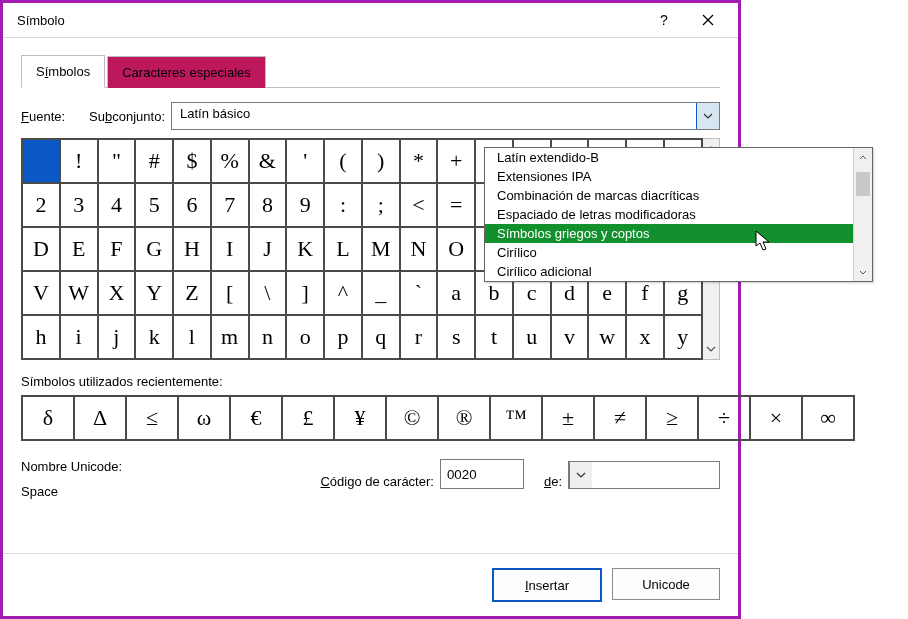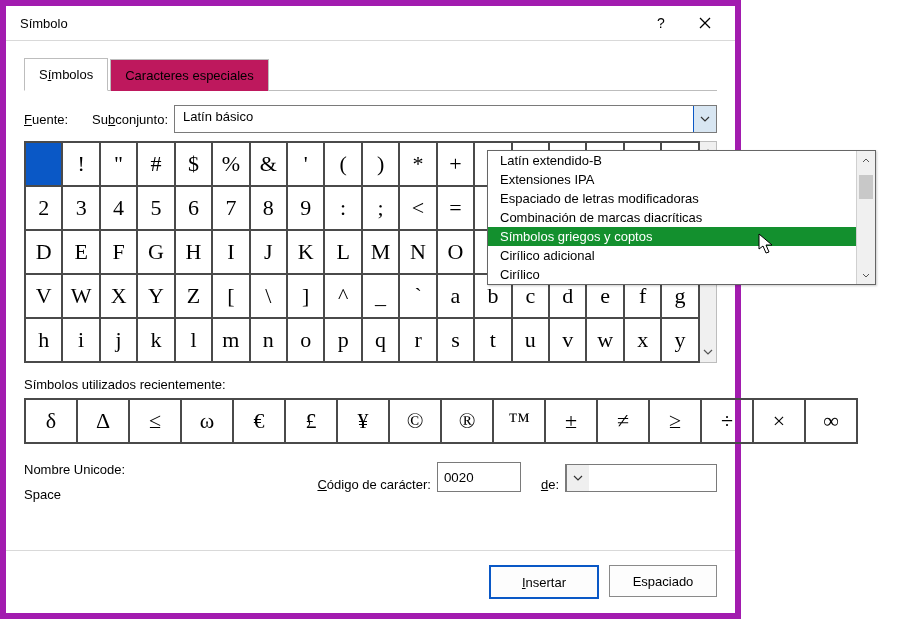--- a/index.html
+++ b/index.html
@@ -1,16 +1,16 @@
 <!DOCTYPE html>
 <html><head>
 <meta charset="utf-8">
 <style>
   html,body{margin:0;padding:0;font-family:"Segoe UI",Tahoma,sans-serif;font-size:13px;color:#000;background:#fff}
-  .dialog{width:741px;height:619px;border:6px solid #a21caf;box-sizing:border-box;position:relative;background:#fff}
+  .dialog{width:741px;height:619px;border:3px solid #a21caf;box-sizing:border-box;position:relative;background:#fff}
   .titlebar{height:34px;display:flex;align-items:center;padding:0 8px 0 14px;border-bottom:1px solid #d9d9d9}
   .titlebar .title{flex:1;font-size:13px}
   .titlebar .tbtn{width:44px;height:30px;display:flex;align-items:center;justify-content:center;font-size:14px;color:#000}
   .titlebar .tbtn.close svg{stroke:#000}
   .content{padding:16px 18px 0 18px}
   .tabs{display:flex;align-items:flex-end;border-bottom:1px solid #bdbdbd;margin-bottom:14px}
   .tab{padding:8px 14px;border:1px solid #bdbdbd;border-bottom:none;margin-right:2px;background:#fff;position:relative;top:1px}
   .tab.active{background:#fff;border-bottom:1px solid #fff}
   .tab.inactive{border-top:1px solid #bdbdbd;background:#be185d}
   .tab .u{text-decoration:underline}
@@ -249,33 +249,33 @@
     </div>
 
   </div>
 
   <div class="footer">
     <div class="btn-std primary">
       <span class="u">I</span>
         <span>nsertar</span>
     </div>
     <div class="btn-std">
-      <span>Espaciado</span>
+      <span>Unicode</span>
     </div>
   </div>
 
   <div class="dropdown">
     <div class="items" id="ddlist">
         <div class="item">Latín extendido-B</div>
         <div class="item">Extensiones IPA</div>
+        <div class="item">Combinación de marcas diacríticas</div>
         <div class="item">Espaciado de letras modificadoras</div>
-        <div class="item">Combinación de marcas diacríticas</div>
         <div class="item hi">Símbolos griegos y coptos</div>
+        <div class="item">Cirílico</div>
         <div class="item">Cirílico adicional</div>
-        <div class="item">Cirílico</div>
       </div>
     <div class="scroll">
       <div class="ar">
         <svg width="8" height="5">
             <polyline points="1,4 4,1 7,4" fill="none" stroke="#555" stroke-width="1"></polyline>
           </svg>
       </div>
       <div class="thumb"></div>
       <div style="flex:1"></div>
       <div class="ar">

